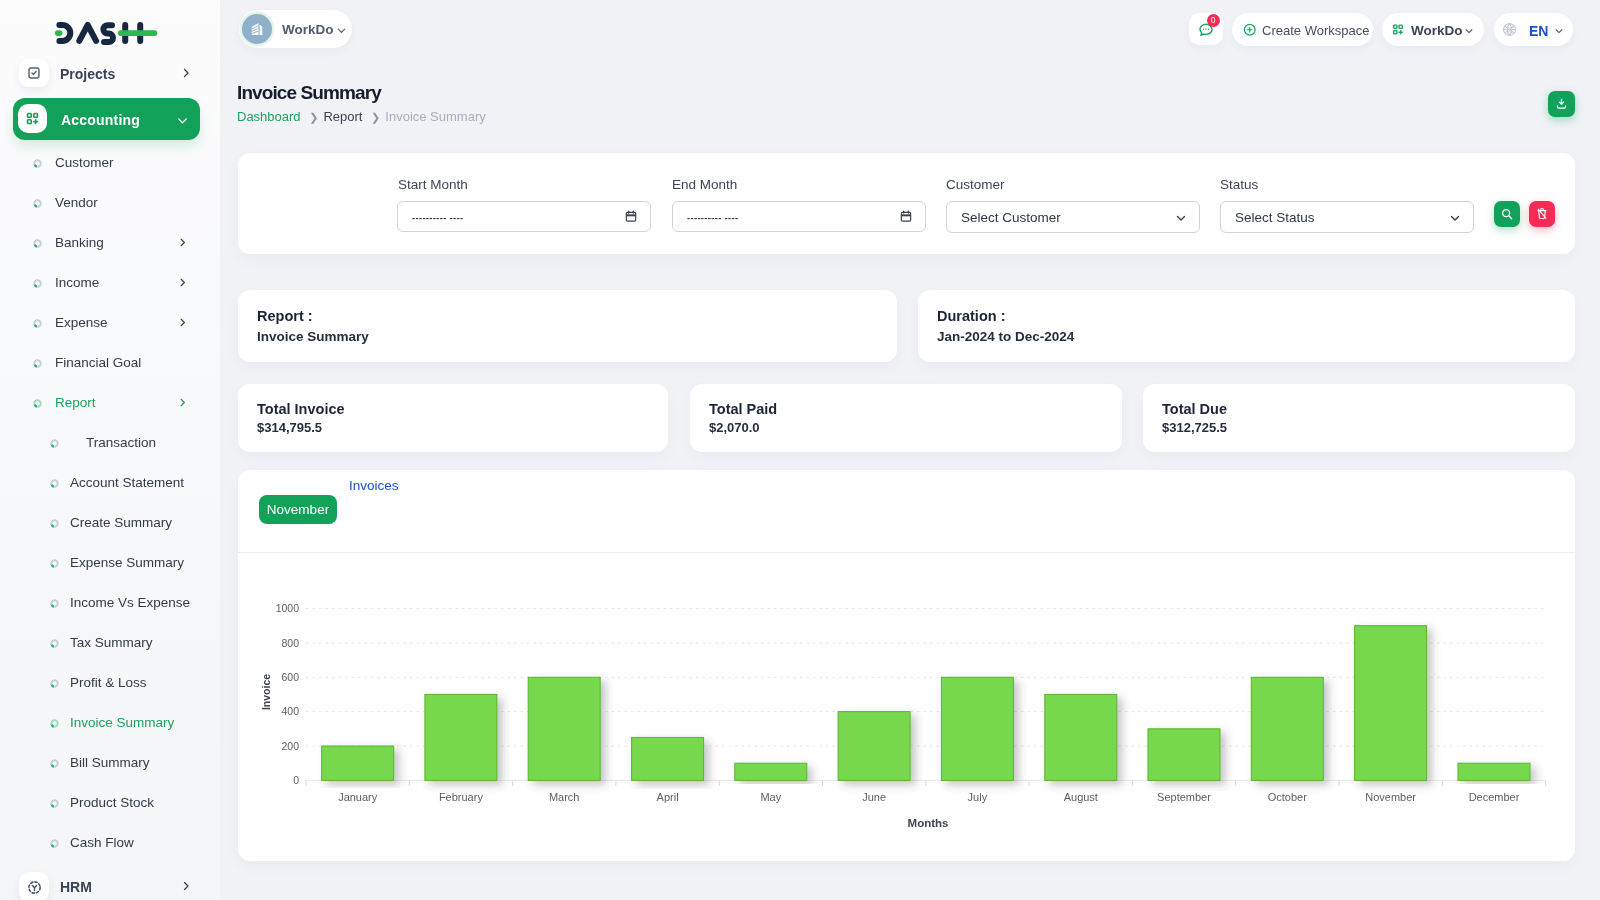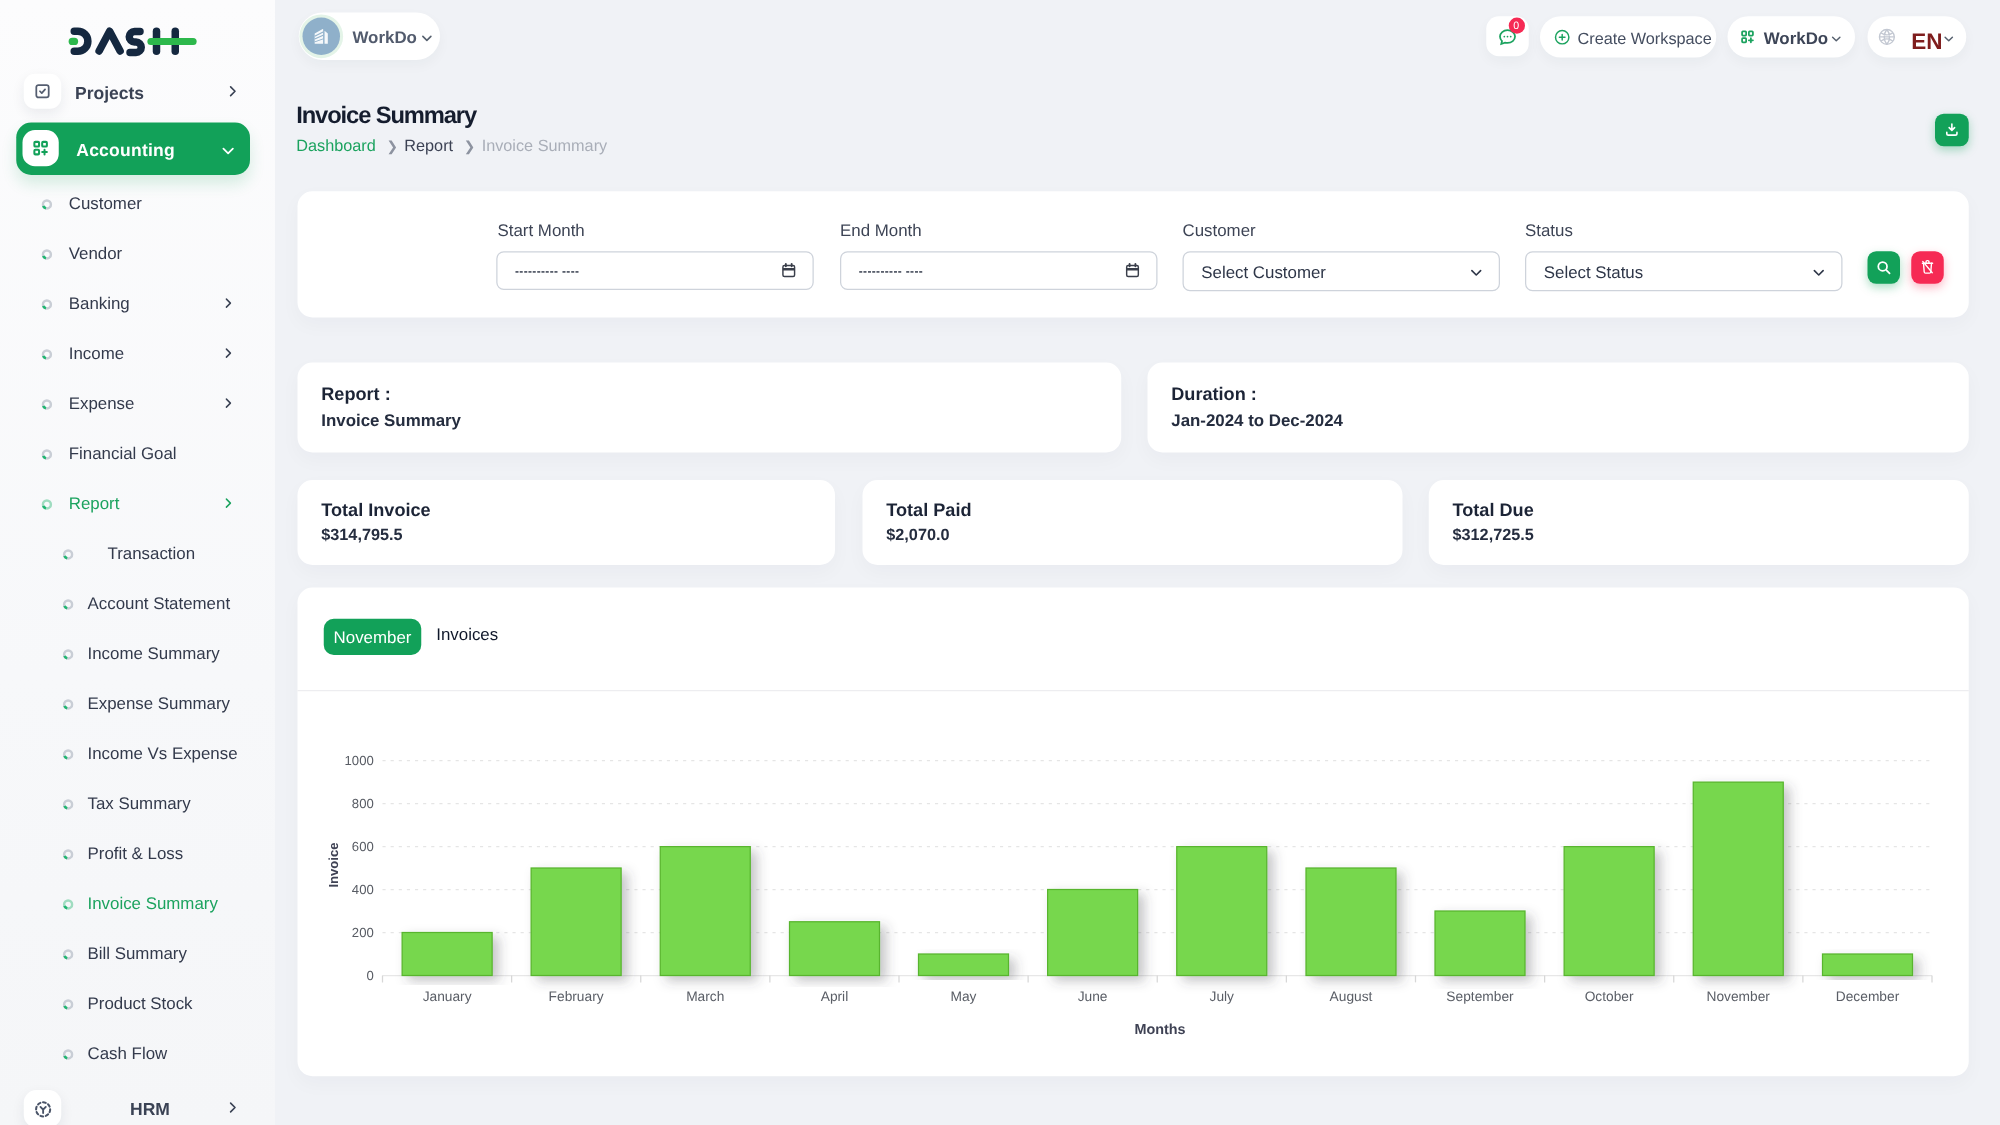--- a/index.html
+++ b/index.html
@@ -123,21 +123,21 @@
   <div class="sub" style="left:86px;top:435px;">Transaction</div>
   <svg class="abs" style="left:50px;top:479px" width="9" height="9" viewBox="0 0 9 9">
       <circle cx="4.5" cy="4.5" r="3.2" fill="none" stroke="#c9ced6" stroke-width="2"></circle>
       <path d="M1.6 5.8 A3.2 3.2 0 0 0 3.8 7.6" fill="none" stroke="#21b572" stroke-width="2.2"></path>
     </svg>
   <div class="sub" style="left:70px;top:475px;">Account Statement</div>
   <svg class="abs" style="left:50px;top:519px" width="9" height="9" viewBox="0 0 9 9">
       <circle cx="4.5" cy="4.5" r="3.2" fill="none" stroke="#c9ced6" stroke-width="2"></circle>
       <path d="M1.6 5.8 A3.2 3.2 0 0 0 3.8 7.6" fill="none" stroke="#21b572" stroke-width="2.2"></path>
     </svg>
-  <div class="sub" style="left:70px;top:515px;">Income Summary</div>
+  <div class="sub" style="left:70px;top:515px;">Create Summary</div>
   <svg class="abs" style="left:50px;top:559px" width="9" height="9" viewBox="0 0 9 9">
       <circle cx="4.5" cy="4.5" r="3.2" fill="none" stroke="#c9ced6" stroke-width="2"></circle>
       <path d="M1.6 5.8 A3.2 3.2 0 0 0 3.8 7.6" fill="none" stroke="#21b572" stroke-width="2.2"></path>
     </svg>
   <div class="sub" style="left:70px;top:555px;">Expense Summary</div>
   <svg class="abs" style="left:50px;top:599px" width="9" height="9" viewBox="0 0 9 9">
       <circle cx="4.5" cy="4.5" r="3.2" fill="none" stroke="#c9ced6" stroke-width="2"></circle>
       <path d="M1.6 5.8 A3.2 3.2 0 0 0 3.8 7.6" fill="none" stroke="#21b572" stroke-width="2.2"></path>
     </svg>
   <div class="sub" style="left:70px;top:595px;">Income Vs Expense</div>
@@ -172,21 +172,21 @@
     </svg>
   <div class="sub" style="left:70px;top:835px;">Cash Flow</div>
 </div>
 
 <div class="iconbox" style="left:19px;top:872px;width:30px;height:30px;border-radius:10px;">
   <svg width="15" height="15" viewBox="0 0 24 24" fill="none" stroke="#4a5468" stroke-width="2.2" stroke-linecap="round" stroke-linejoin="round">
     <circle cx="12" cy="12" r="9" stroke-dasharray="3.6 3.4" stroke-width="2.6"></circle>
       <path d="M8.6 8.8 L12 12.4 L15.4 8.8 M12 12.4 v4.2" stroke-width="2.4"></path>
   </svg>
 </div>
-<div class="navtext b" style="left:60px;top:879px;margin-left:44px;">HRM</div>
+<div class="navtext b" style="left:60px;top:879px;">HRM</div>
 <svg class="chev" style="left:180px;top:880px;" width="12" height="12" viewBox="0 0 24 24" fill="none" stroke="#3a4254" stroke-width="2.6" stroke-linecap="round" stroke-linejoin="round">
     <path d="M9 5l7 7-7 7"></path>
   </svg>
 <div id="topbar">
 
   <div class="pill" style="left:239px;top:10px;width:113px;height:38px;border-radius:19px;"></div>
   <div class="abs" style="left:242px;top:14px;width:30px;height:30px;border-radius:50%;background:#8fb0ca;box-shadow:0 0 0 2.5px #e4f4e8;"></div>
   <svg class="abs" style="left:248px;top:20px;" width="18" height="18" viewBox="0 0 24 24" fill="#fff">
     <path d="M5 20 L5 9 L14 4 L14 20 Z M15.5 20 L15.5 6 L19 9 L19 20 Z" fill="#f5f8fa"></path>
     <g stroke="#8fb0ca" stroke-width="1.1">
@@ -228,21 +228,21 @@
   <div class="abs b" style="left:1411px;top:23px;font-size:13.5px;color:#3d4557;">WorkDo</div>
   <svg class="abs" style="left:1464px;top:26px;" width="10" height="10" viewBox="0 0 24 24" fill="none" stroke="#56606e" stroke-width="2.8" stroke-linecap="round" stroke-linejoin="round">
       <path d="M5 9l7 7 7-7"></path>
     </svg>
 
   <div class="pill" style="left:1494px;top:13px;width:79px;height:33px;border-radius:17px;"></div>
   <svg class="abs" style="left:1502px;top:22px;" width="15" height="15" viewBox="0 0 24 24" fill="none" stroke="#c3c8d2" stroke-width="1.8">
       <circle cx="12" cy="12" r="9.5"></circle>
       <path d="M2.5 12h19M12 2.5a15 15 0 0 1 0 19M12 2.5a15 15 0 0 0 0 19M4.5 6.8a12.5 12.5 0 0 0 15 0M4.5 17.2a12.5 12.5 0 0 1 15 0"></path>
     </svg>
-  <div class="abs b" style="left:1529px;top:23px;font-size:18px;color:#7f1d1d;">EN</div>
+  <div class="abs b" style="left:1529px;top:23px;font-size:14px;color:#1d4ed8;">EN</div>
   <svg class="abs" style="left:1554px;top:26px;" width="10" height="10" viewBox="0 0 24 24" fill="none" stroke="#56606e" stroke-width="2.8" stroke-linecap="round" stroke-linejoin="round">
       <path d="M5 9l7 7 7-7"></path>
     </svg>
 </div>
 <div id="heading">
   <div class="abs b" style="left:237px;top:82px;font-size:19px;color:#151d2e;letter-spacing:-0.9px;">Invoice Summary</div>
   <div class="abs" style="left:237px;top:109px;font-size:13px;color:#1ca35f;">Dashboard
     <span style="color:#8d93a0;font-size:11px;padding:0 5px;">❯</span><span style="color:#3c4254;">Report</span>
     <span style="color:#8d93a0;font-size:11px;padding:0 5px;">❯</span><span style="color:#a9aeb8;">Invoice Summary</span>
   </div>
@@ -311,21 +311,21 @@
   <div class="cardtitle" style="left:709px;top:401px;">Total Paid</div>
   <div class="cardval" style="left:709px;top:420px;">$2,070.0</div>
   <div class="card" style="left:1143px;top:384px;width:432px;height:68px;"></div>
   <div class="cardtitle" style="left:1162px;top:401px;">Total Due</div>
   <div class="cardval" style="left:1162px;top:420px;">$312,725.5</div>
 </div>
 <div id="chartcard">
   <div class="card" style="left:238px;top:470px;width:1337px;height:391px;"></div>
   <div class="abs" style="left:238px;top:552px;width:1337px;height:1px;background:#ededf0;"></div>
   <div class="abs" style="left:259px;top:495px;width:78px;height:29px;border-radius:8px;background:#12a159;color:#fff;font-size:13.5px;text-align:center;line-height:29px;">November</div>
-  <div class="abs" style="left:349px;top:500px;font-size:13.5px;color:#0f172a;">Invoices</div>
+  <div class="abs" style="left:349px;top:478px;font-size:13.5px;color:#1d4ed8;">Invoices</div>
 <svg class="abs" style="left:238px;top:470px;" width="1337" height="391" viewBox="0 0 1337 391">
 <defs>
         <filter id="barsh" x="-20%" y="-20%" width="150%" height="140%">
           <feDropShadow dx="5" dy="4" stdDeviation="4.5" flood-color="#3f4246" flood-opacity="0.30"></feDropShadow>
         </filter>
       </defs>
 <line x1="68.0" y1="310.4" x2="1307.6" y2="310.4" stroke="#e7e7e7" stroke-width="1"></line>
 <text x="61" y="314.2" font-size="10.5" fill="#585c64" text-anchor="end">0</text>
 <line x1="68.0" y1="276.0" x2="1307.6" y2="276.0" stroke="#e5e5e5" stroke-width="1" stroke-dasharray="2.5 4"></line>
 <text x="61" y="279.8" font-size="10.5" fill="#585c64" text-anchor="end">200</text>

